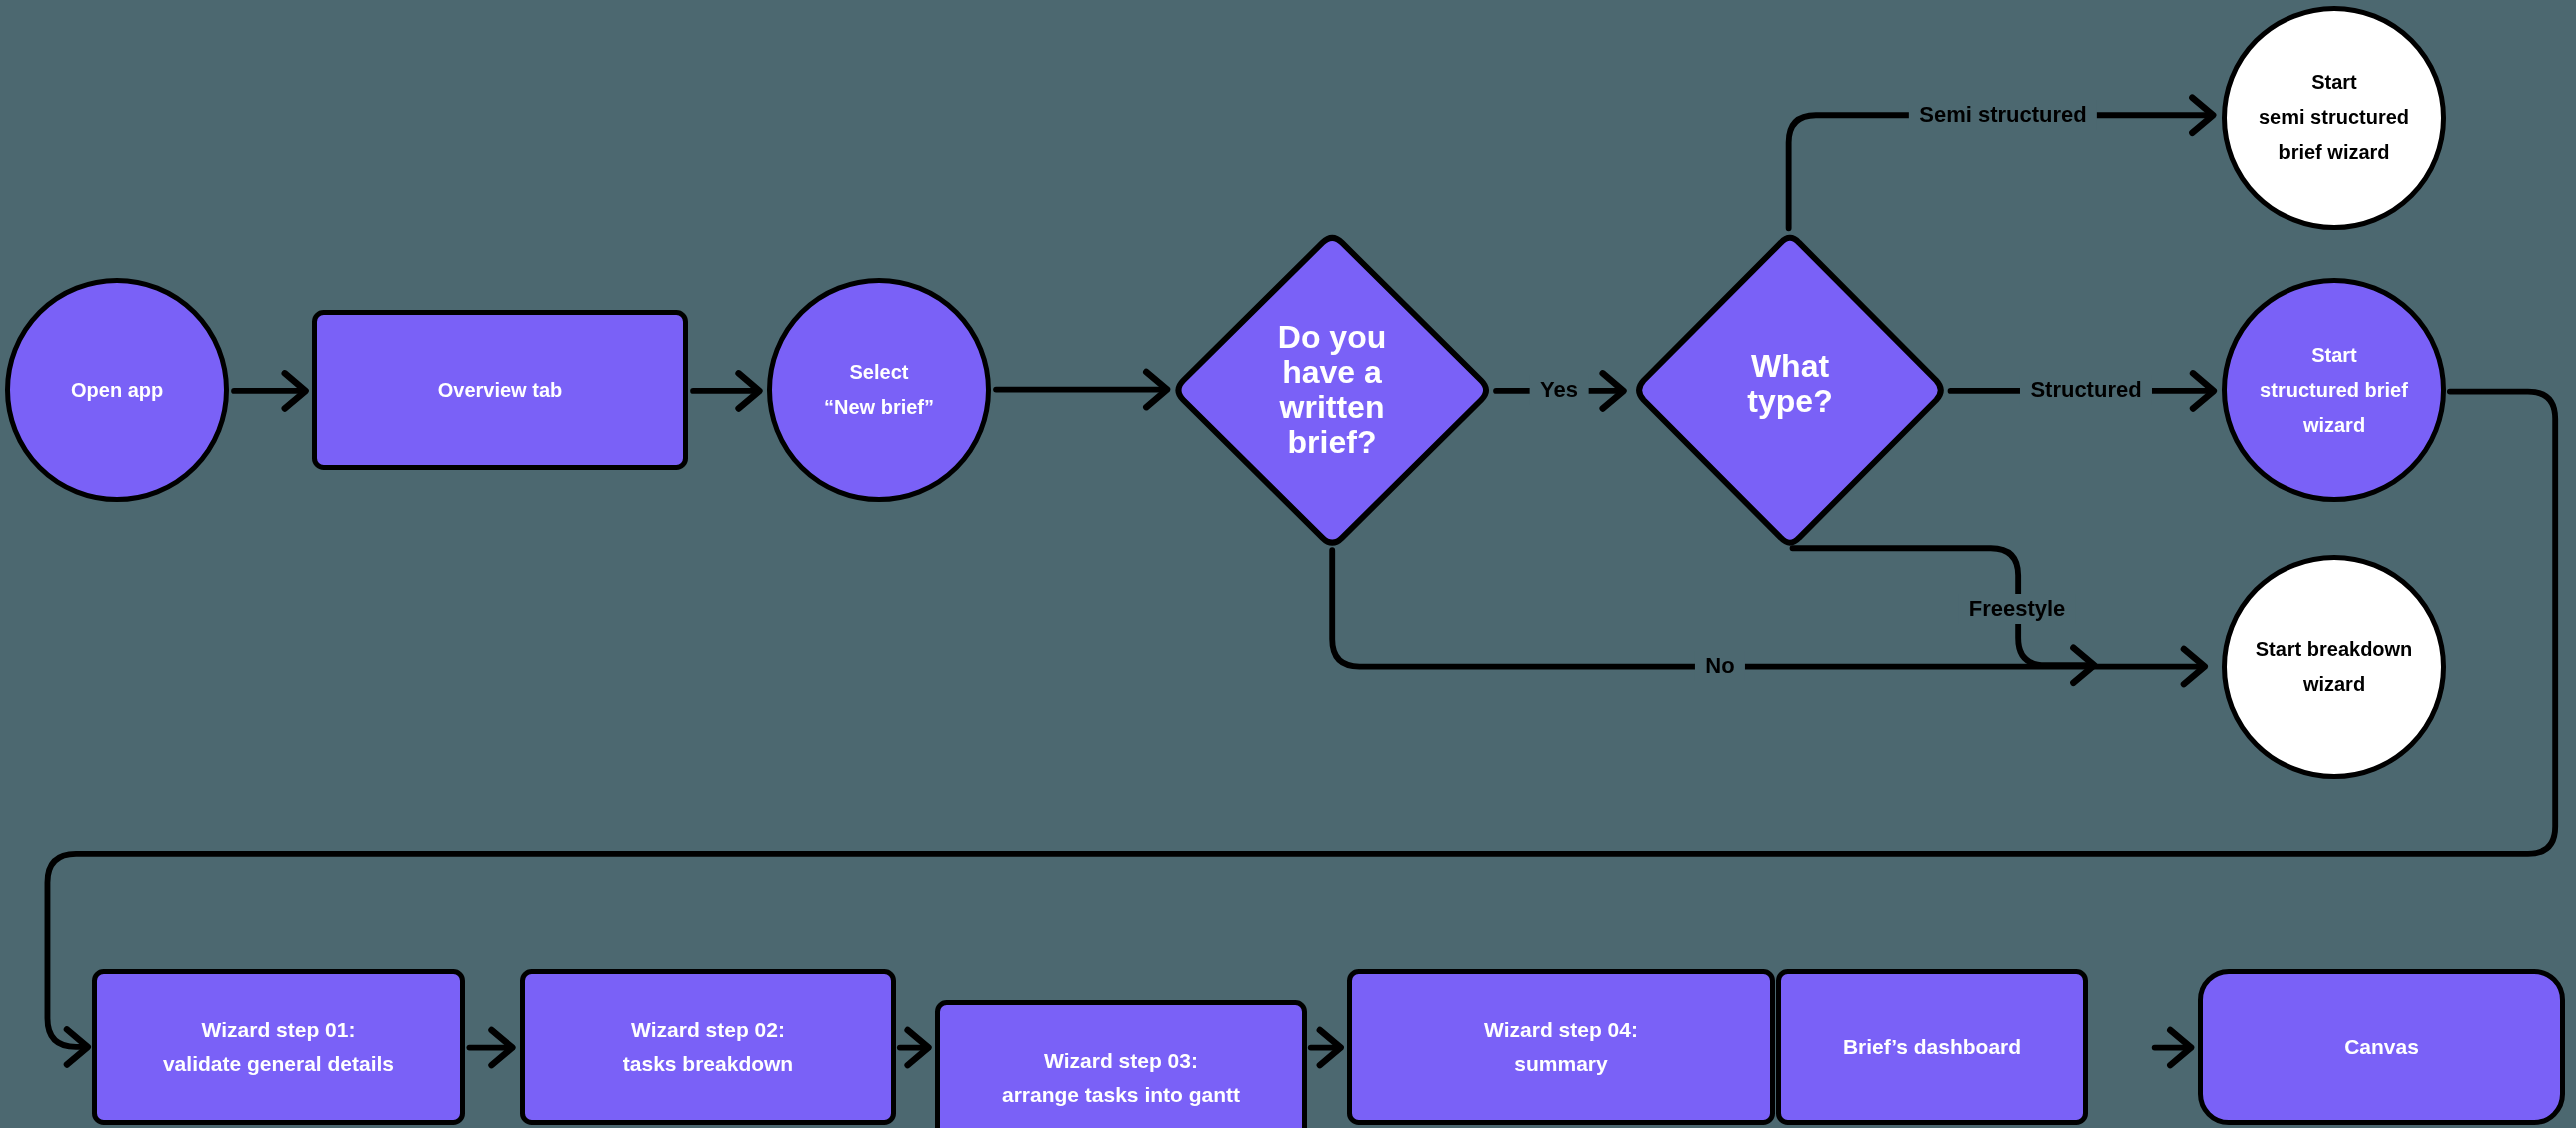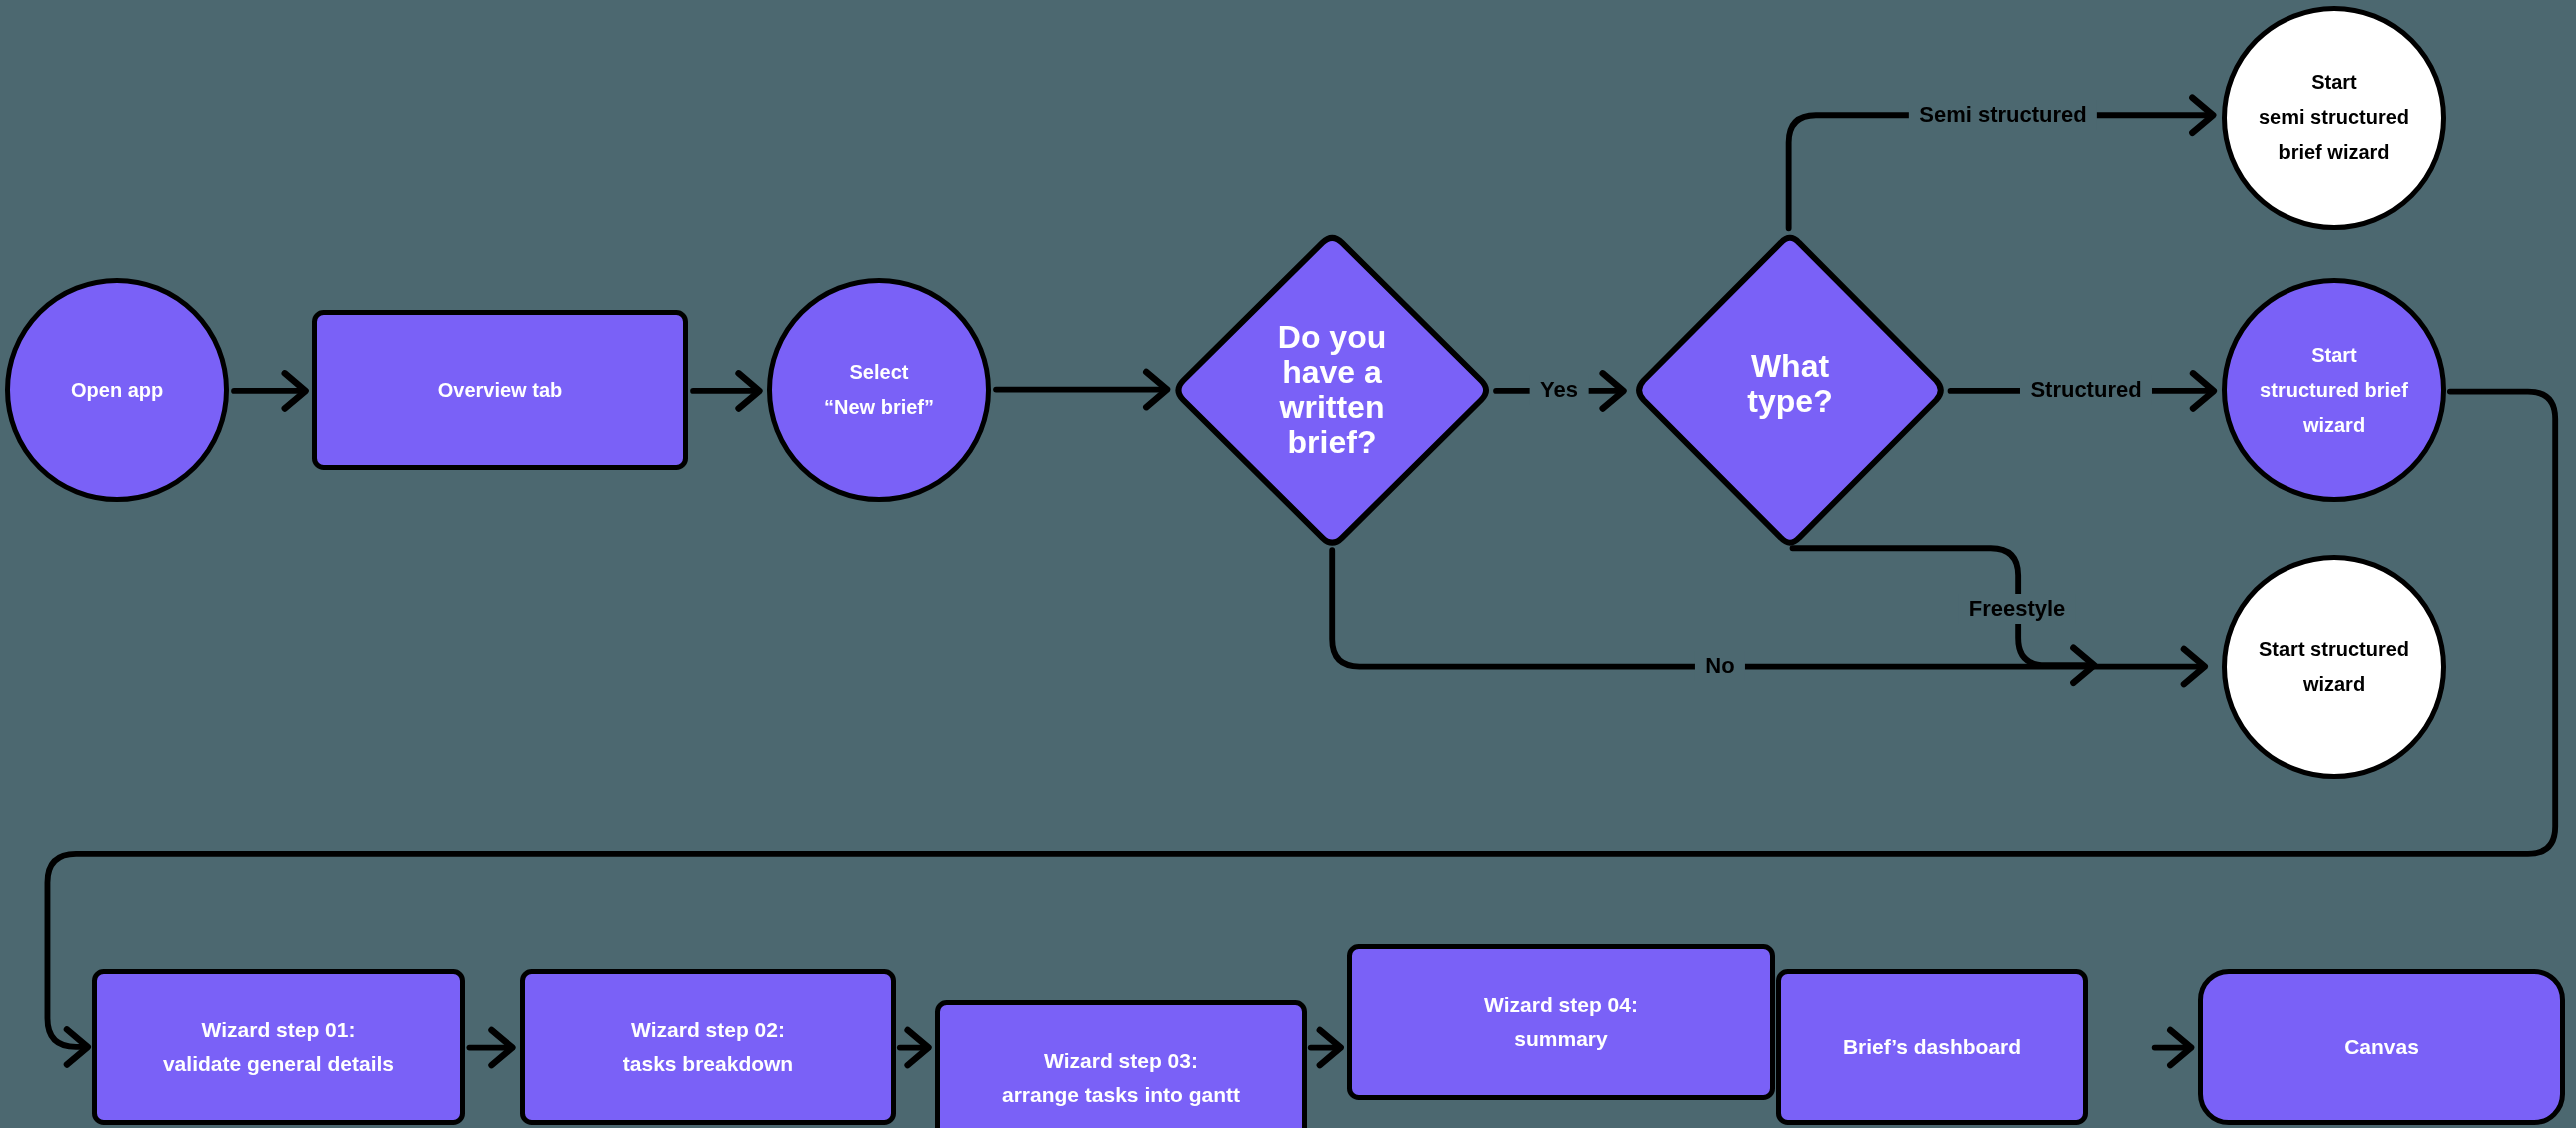--- a/index.html
+++ b/index.html
@@ -97,21 +97,21 @@
     <span>brief wizard</span>
   </div>
 
   <div class="node circle" style="left:2222px;top:278px;">
     <span>Start</span>
     <span>structured brief</span>
     <span>wizard</span>
   </div>
 
   <div class="node circle white" style="left:2222px;top:555px;">
-    <span>Start structured</span>
+    <span>Start breakdown</span>
     <span>wizard</span>
   </div>
 
   <div class="dtext" style="left:1332px;top:390px;">
     <span>Do you</span>
     <span>have a</span>
     <span>written</span>
     <span>brief?</span>
   </div>
   <div class="dtext" style="left:1790px;top:384px;">
@@ -124,21 +124,21 @@
     <span>validate general details</span>
   </div>
   <div class="node rect step" style="left:520px;top:969px;width:376px;height:156px;">
     <span>Wizard step 02:</span>
     <span>tasks breakdown</span>
   </div>
   <div class="node rect step" style="left:935px;top:1000px;width:372px;height:156px;">
     <span>Wizard step 03:</span>
     <span>arrange tasks into gantt</span>
   </div>
-  <div class="node rect step" style="left:1347px;top:944px;width:428px;height:156px;">
+  <div class="node rect step" style="left:1347px;top:969px;width:428px;height:156px;">
     <span>Wizard step 04:</span>
     <span>summary</span>
   </div>
   <div class="node rect step" style="left:1776px;top:969px;width:312px;height:156px;">
     <span>Brief’s dashboard</span>
   </div>
   <div class="node rect step" style="left:2198px;top:969px;width:367px;height:156px;border-radius:31px;">
     <span>Canvas</span>
   </div>
 

